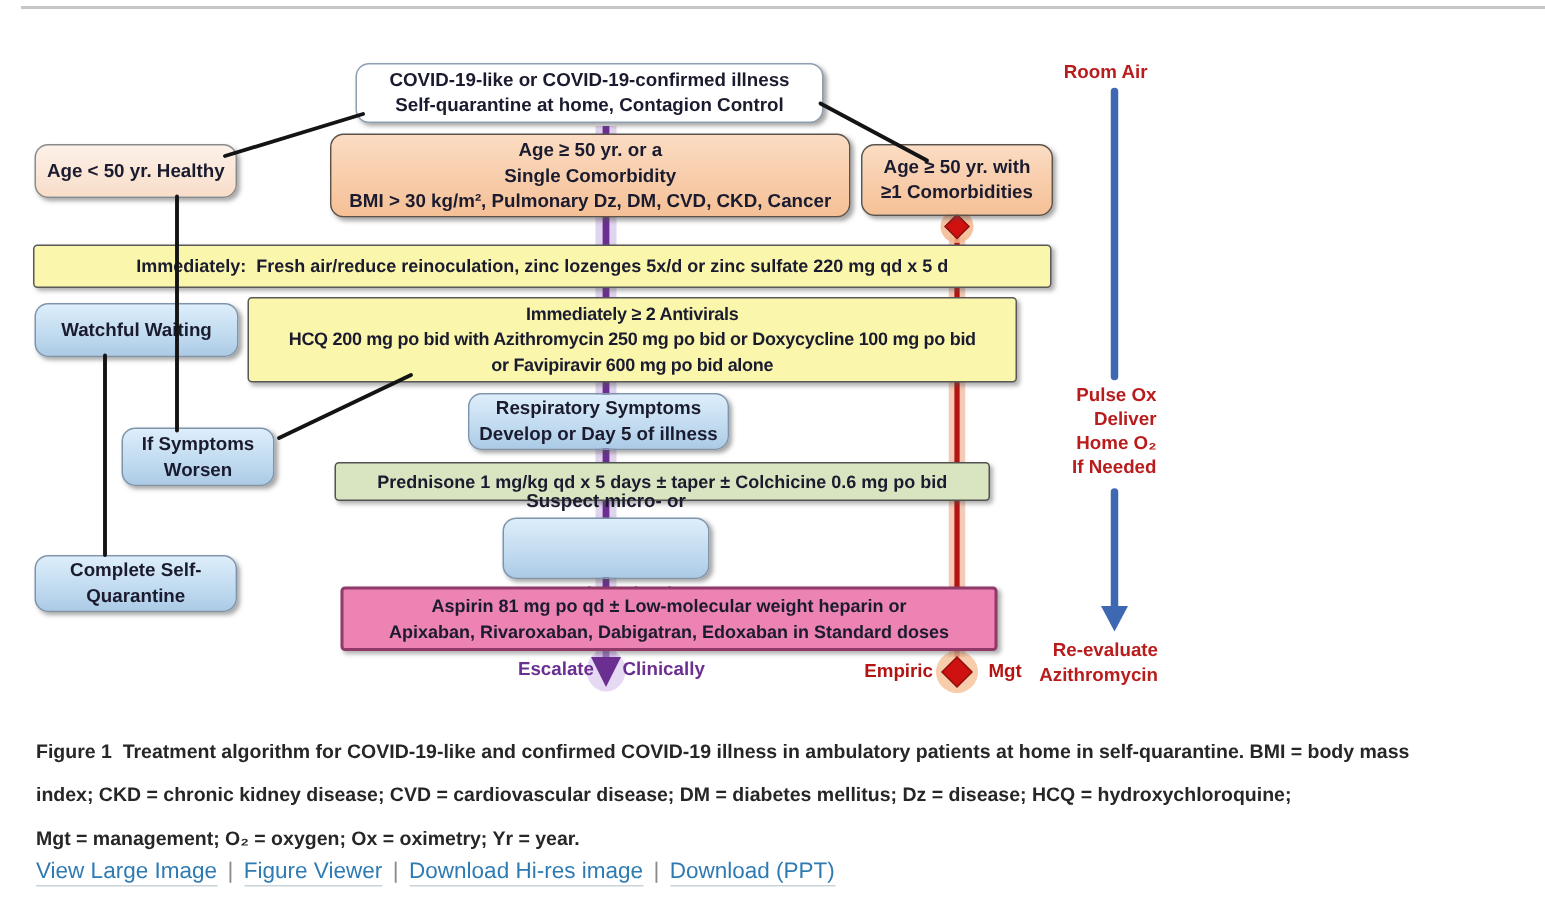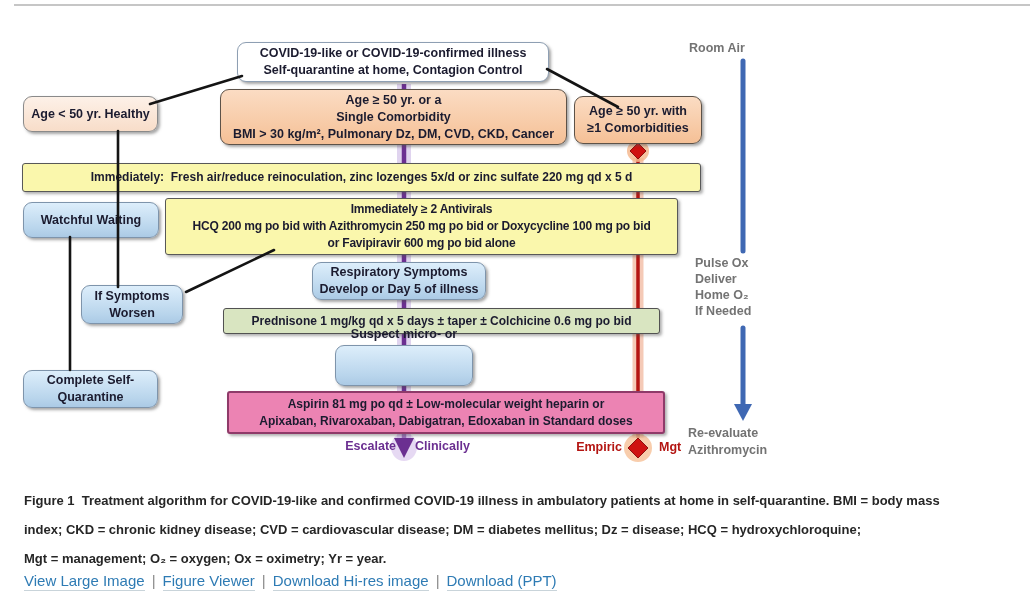--- a/index.html
+++ b/index.html
@@ -21,21 +21,21 @@
   .orange-box{background:linear-gradient(180deg,#fbdcc3 0%,#f5c096 100%);border:1.8px solid #5d5248;}
   .pale-box{background:linear-gradient(180deg,#fdf1e8 0%,#f8ddc9 100%);border:1.5px solid #8a8a8a;}
   .blue-box{background:linear-gradient(180deg,#ddeefb 0%,#b9d5ec 75%,#abcae5 100%);border:1.6px solid #7e94ab;}
   .band{border-radius:3px;font-size:12px;line-height:17px;box-shadow:2px 2px 3px rgba(80,80,80,.45);}
   .yellow-band{background:#faf7ac;border:1.8px solid #585858;}
   .green-band{background:#d9e5c1;border:1.8px solid #525252;}
   .pink-band{background:#ec83b3;border:2px solid #8f3a69;}
   .tight .ln{letter-spacing:-0.2px;font-size:12px;}
 
   .side-label{position:absolute;z-index:4;font-weight:bold;font-size:12.5px;line-height:16px;
-              color:#737373;text-align:left;}
+              color:#b91c1c;text-align:right;}
   .purple-label{position:absolute;z-index:4;font-weight:bold;font-size:12.5px;color:#6b2f91;white-space:nowrap;}
   .red-label{position:absolute;z-index:4;font-weight:bold;font-size:12.5px;color:#b41512;white-space:nowrap;}
   .ra{text-align:right;}
 
   .caption{position:absolute;left:24px;top:486px;z-index:2;color:#262626;font-weight:bold;
            font-size:13px;}
   .caption .cap-ln{line-height:29px;white-space:pre;}
 
   .links-row{position:absolute;left:24px;top:572px;z-index:2;font-size:15px;color:#7a7a7a;}
   .links-row a{color:#2e7bb4;text-decoration:none;border-bottom:1px solid #c9d4da;padding-bottom:1px;cursor:pointer;}

